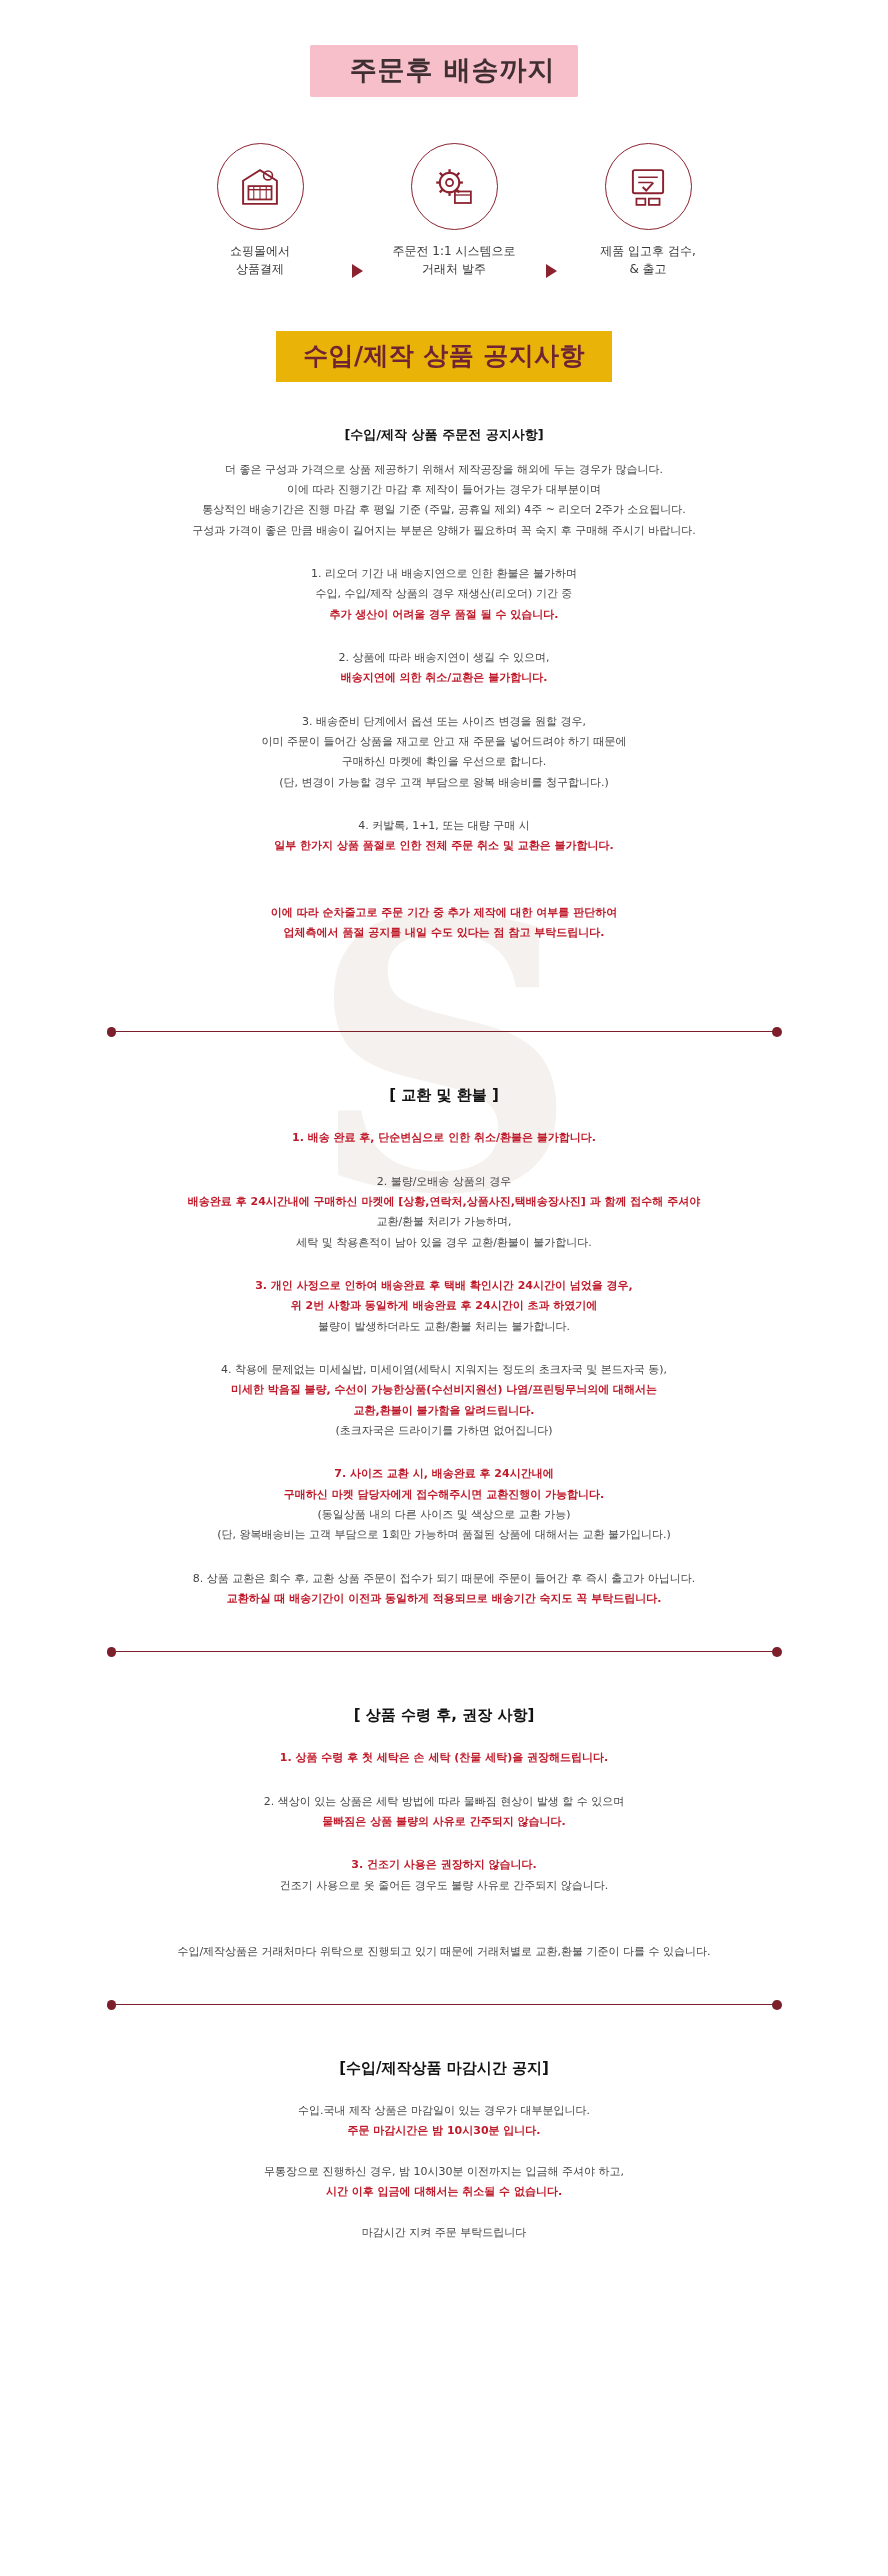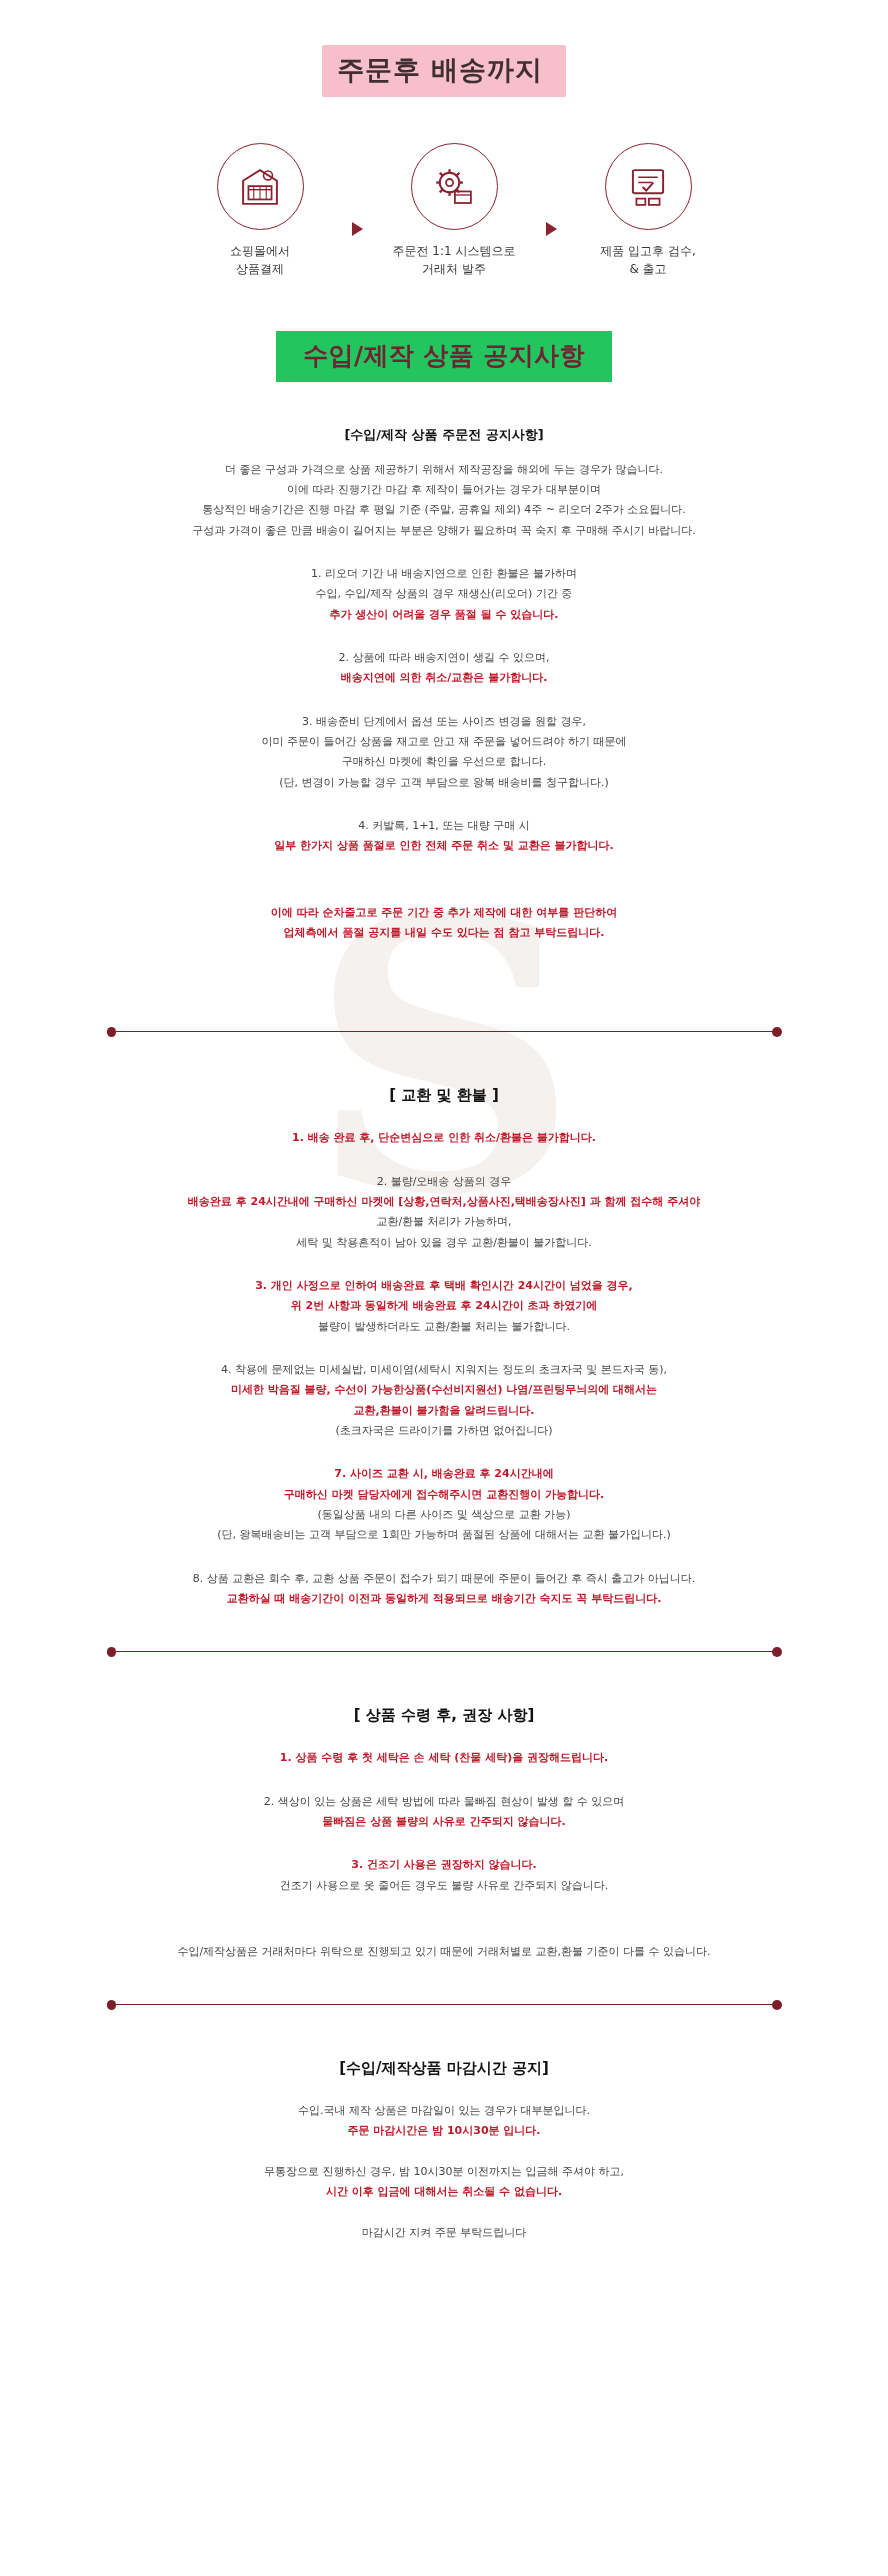--- a/index.html
+++ b/index.html
@@ -21,28 +21,28 @@
     text-align:center;
     margin-top:18px;
   }
   .top-title{
     display:inline-block;
     background:#f6bfc9;
     color:#3f2f33;
     font-size:27px;
     font-weight:bold;
     letter-spacing:0.9px;
-    padding:7px 23px 9px 15px;
+    padding:7px 23px 9px 40px;
     border-radius:1.8px;
   }
   
   .process{
     display:flex;
     justify-content:center;
-    align-items:center;
+    align-items:flex-end;
     gap:16px;
     margin-top:46px;
     padding-left:20px;
   }
   .step{
     width:151px;
     text-align:center;
   }
   .circle{
     width:85px;
@@ -69,21 +69,21 @@
     border-top:7px solid transparent;
     border-bottom:7px solid transparent;
   }
   
   .section-title-wrap{
     text-align:center;
     margin-top:53px;
   }
   .section-title{
     display:inline-block;
-    background:#22c55e;
+    background:#eab308;
     color:#6f2434;
     font-size:25px;
     font-weight:bold;
     padding:8px 27px 9.8px 27px;
     letter-spacing:0.4px;
   }
   
   .content{
     margin-top:41px;
     text-align:center;

